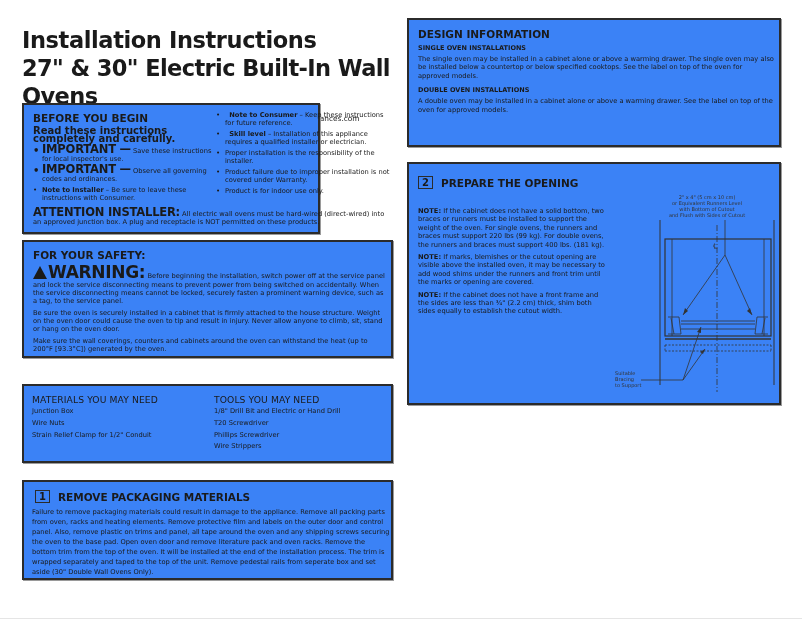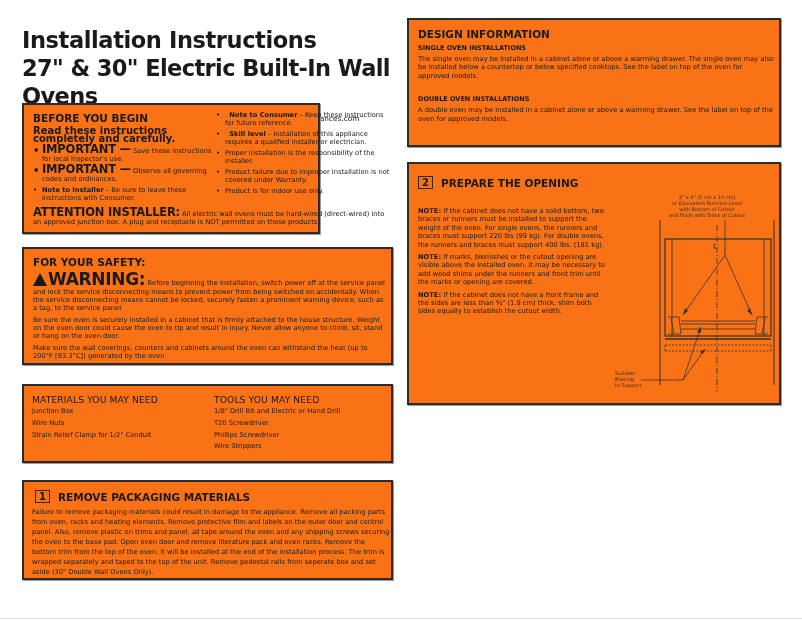--- a/index.html
+++ b/index.html
@@ -6,41 +6,41 @@
   html, body { width: 802px; height: 620px; background: #ffffff; overflow: hidden; }
   body { position: relative; font-family: "DejaVu Sans", "Liberation Sans", sans-serif; color: #1a1a1a; }
 
   .hdr { position: absolute; left: 22px; top: 26px; width: 380px; }
   .title1 { font-size: 22.5px; font-weight: bold; letter-spacing: -0.4px; line-height: 28px; color: #1a1a1a; }
   .title2 { font-size: 22.5px; font-weight: bold; letter-spacing: -0.6px; line-height: 28px; color: #1a1a1a; }
   .q-line { font-size: 7.4px; line-height: 13px; margin-top: 1px; white-space: nowrap; }
   .q-line .q-strong { font-size: 12px; font-weight: bold; letter-spacing: -0.2px; }
   .ca-line { font-size: 7.4px; line-height: 12px; margin-top: 1px; white-space: nowrap; }
 
-  .box { position: absolute; border: 2px solid #2b2b2b; box-shadow: 1px 1px 0 #9a9a9a; background: #f97316; }
+  .box { position: absolute; border: 2px solid #2b2b2b; box-shadow: 1px 1px 0 #9a9a9a; background: #3b82f6; }
 
   
   #b-begin { left: 22px; top: 103px; width: 298px; height: 131px; }
   #b-begin .col-l { position: absolute; left: 9px; top: 6px; width: 180px; }
   #b-begin .col-r { position: absolute; left: 192px; top: 3px; width: 175px; }
   .sec-h { font-size: 10.5px; font-weight: bold; letter-spacing: 0px; line-height: 14px; }
   .lead { font-size: 10px; font-weight: bold; line-height: 8px; margin-top: 2px; }
   .imp { display: flex; margin-top: 2px; }
   .imp .bul { font-size: 10px; width: 9px; line-height: 12px; font-weight: bold; }
   .imp .body { flex: 1; font-size: 6.7px; line-height: 8px; }
   .imp .big { font-size: 11.5px; font-weight: bold; letter-spacing: -0.2px; }
   .sm { display: flex; margin-top: 3px; font-size: 6.7px; line-height: 8px; }
   .sm .bul { width: 9px; font-size: 7px; }
   .sm .body { flex: 1; }
   .sm b { font-weight: bold; }
   .attn { position: absolute; left: 9px; top: 103px; width: 355px; font-size: 6.7px; line-height: 8px; }
   .attn .big { font-size: 11.5px; font-weight: bold; letter-spacing: -0.2px; }
 
   
-  #b-safety { left: 22px; top: 247px; width: 371px; height: 118px; }
+  #b-safety { left: 22px; top: 240px; width: 371px; height: 118px; }
   #b-safety .inner { position: absolute; left: 9px; top: 6px; width: 352px; }
   .warn-line { font-size: 6.7px; line-height: 8px; margin-top: 2px; }
   .warn-big { font-size: 17px; font-weight: bold; letter-spacing: -0.3px; line-height: 17px; }
   .warn-tri { display: inline-block; width: 0; height: 0; border-left: 7px solid transparent; border-right: 7px solid transparent; border-bottom: 13px solid #1a1a1a; position: relative; top: 1px; margin-right: 1px; }
   .p { font-size: 6.7px; line-height: 8px; margin-top: 4px; }
 
   
   #b-mat { left: 22px; top: 384px; width: 371px; height: 79px; }
   .mcol { position: absolute; top: 8px; }
   .mcol .mh { font-size: 9.2px; line-height: 12px; letter-spacing: 0.1px; color: #1a1a1a; }
@@ -172,34 +172,34 @@
     <div class="step-t">REMOVE PACKAGING MATERIALS</div>
   </div>
   <div class="txt">Failure to remove packaging materials could result in damage to the appliance. Remove all packing parts from oven, racks and heating elements. Remove protective film and labels on the outer door and control panel. Also, remove plastic on trims and panel, all tape around the oven and any shipping screws securing the oven to the base pad. Open oven door and remove literature pack and oven racks. Remove the bottom trim from the top of the oven. It will be installed at the end of the installation process. The trim is wrapped separately and taped to the top of the unit. Remove pedestal rails from seperate box and set aside (30" Double Wall Ovens Only).</div>
 </div>
 
 <div class="box" id="b-design">
   <div class="inner">
     <div class="sec-h">DESIGN INFORMATION</div>
     <div class="sub-h">SINGLE OVEN INSTALLATIONS</div>
     <div class="dp">The single oven may be installed in a cabinet alone or above a warming drawer. The single oven may also be installed below a countertop or below specified cooktops. See the label on top of the oven for approved models.</div>
-    <div class="sub-h" style="margin-top:15px">DOUBLE OVEN INSTALLATIONS</div>
+    <div class="sub-h" style="margin-top:6px">DOUBLE OVEN INSTALLATIONS</div>
     <div class="dp">A double oven may be installed in a cabinet alone or above a warming drawer. See the label on top of the oven for approved models.</div>
   </div>
 </div>
 
 <div class="box" id="b-prep">
   <div class="step-h">
     <div class="step-num">2</div>
     <div class="step-t">PREPARE THE OPENING</div>
   </div>
   <div class="notes">
     <div class="np"><b>NOTE:</b><span> If the cabinet does not have a solid bottom, two braces or runners must be installed to support the weight of the oven. For single ovens, the runners and braces must support 220 lbs (99 kg). For double ovens, the runners and braces must support 400 lbs. (181 kg).</span></div>
     <div class="np" style="margin-top:4px"><b>NOTE:</b><span> If marks, blemishes or the cutout opening are visible above the installed oven, it may be necessary to add wood shims under the runners and front trim until the marks or opening are covered.</span></div>
-    <div class="np" style="margin-top:4px"><b>NOTE:</b><span> If the cabinet does not have a front frame and the sides are less than ¾" (1.9 cm) thick, shim both sides equally to establish the cutout width.</span></div>
+    <div class="np" style="margin-top:4px"><b>NOTE:</b><span> If the cabinet does not have a front frame and the sides are less than ¾" (2.2 cm) thick, shim both sides equally to establish the cutout width.</span></div>
   </div>
 
   <div id="diagram">
     <div class="dlabel" style="left:42px; top:7px; width:120px;">
       <div>2" x 4" (5 cm x 10 cm)</div>
       <div>or Equivalent Runners Level</div>
       <div>with Bottom of Cutout</div>
       <div>and Flush with Sides of Cutout</div>
     </div>
     <svg width="172" height="215" style="position:absolute; left:0; top:0;">

